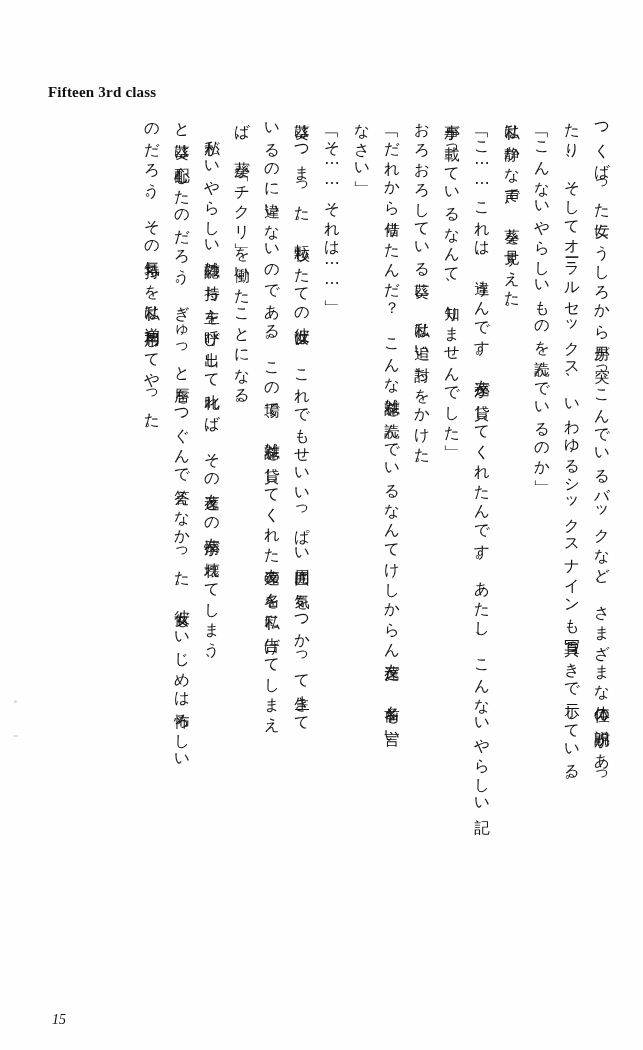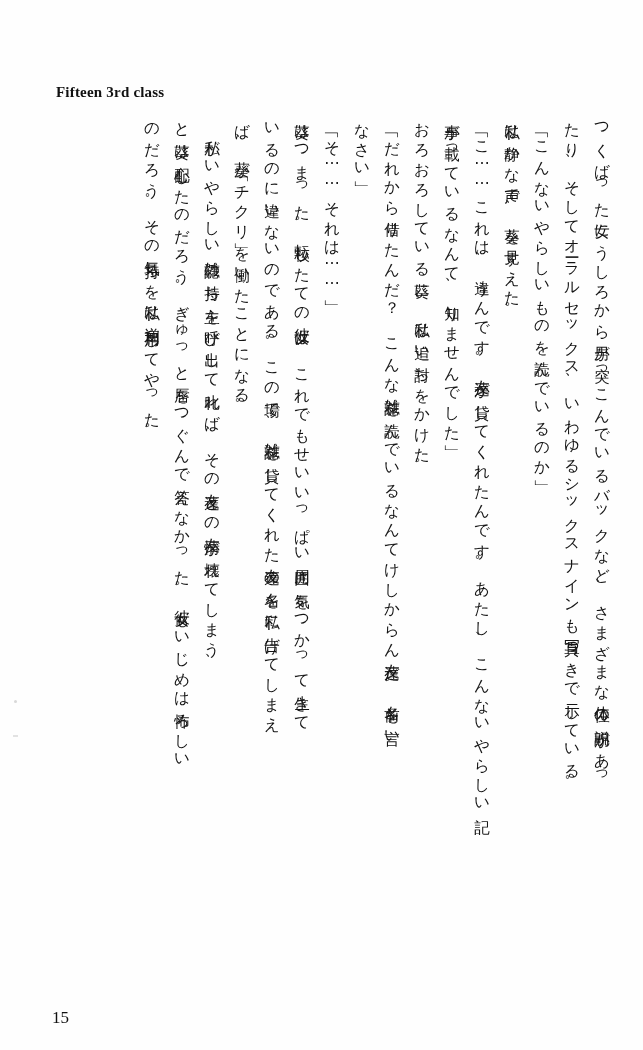--- a/index.html
+++ b/index.html
@@ -19,36 +19,37 @@
   .page {
     position: absolute;
     inset: 0;
     background: #fefefe;
   }
 
   
   .running-head {
     position: absolute;
     top: 84px;
-    left: 56px;
+    left: 48px;
     font-family: "Liberation Serif", serif;
     font-size: 15px;
     font-weight: bold;
     letter-spacing: 0.2px;
     color: #111;
     white-space: nowrap;
   }
 
   
   .page-number {
     position: absolute;
     left: 52px;
     bottom: 22px;
     font-family: "Liberation Serif", serif;
-    font-size: 17px;
+    font-size: 14px;
+    font-style: italic;
     color: #111;
   }
 
   
   .body-text {
     position: absolute;
     top: 112px;
     left: 40px;
     right: 34px;
     height: 880px;

